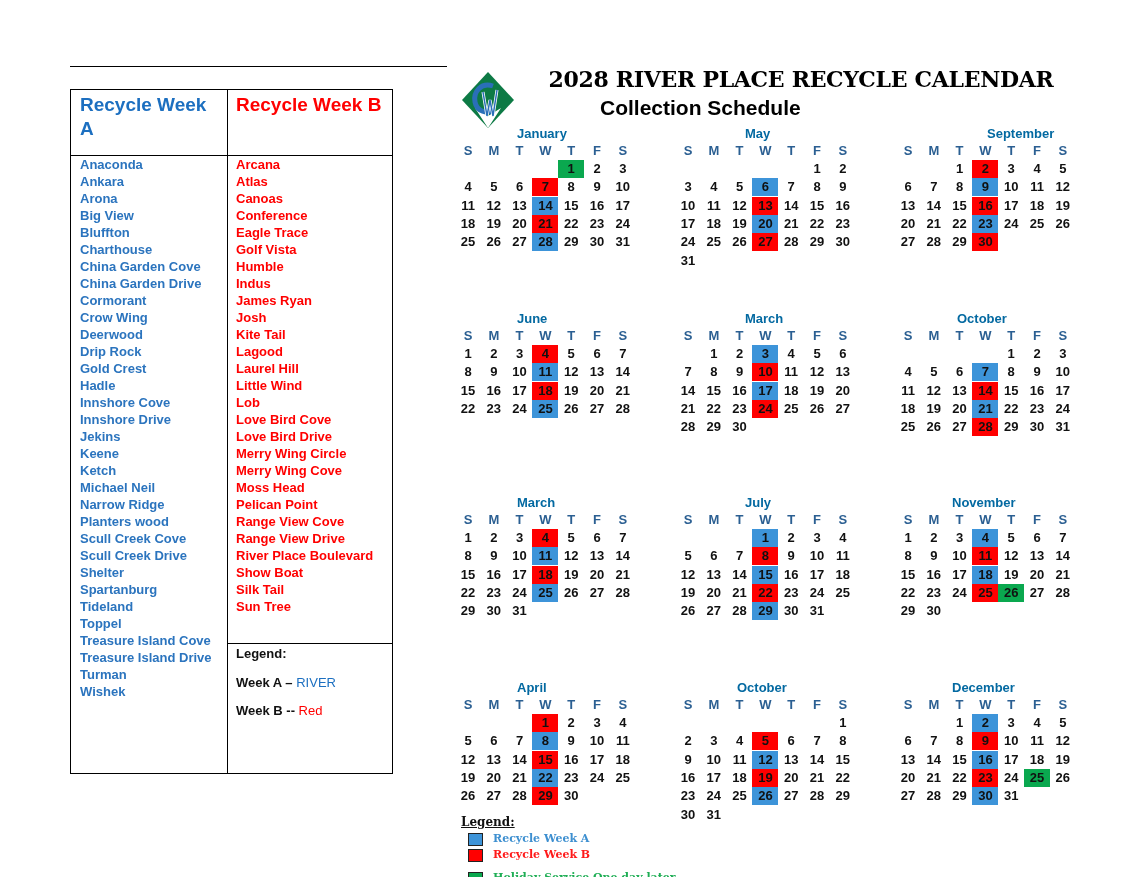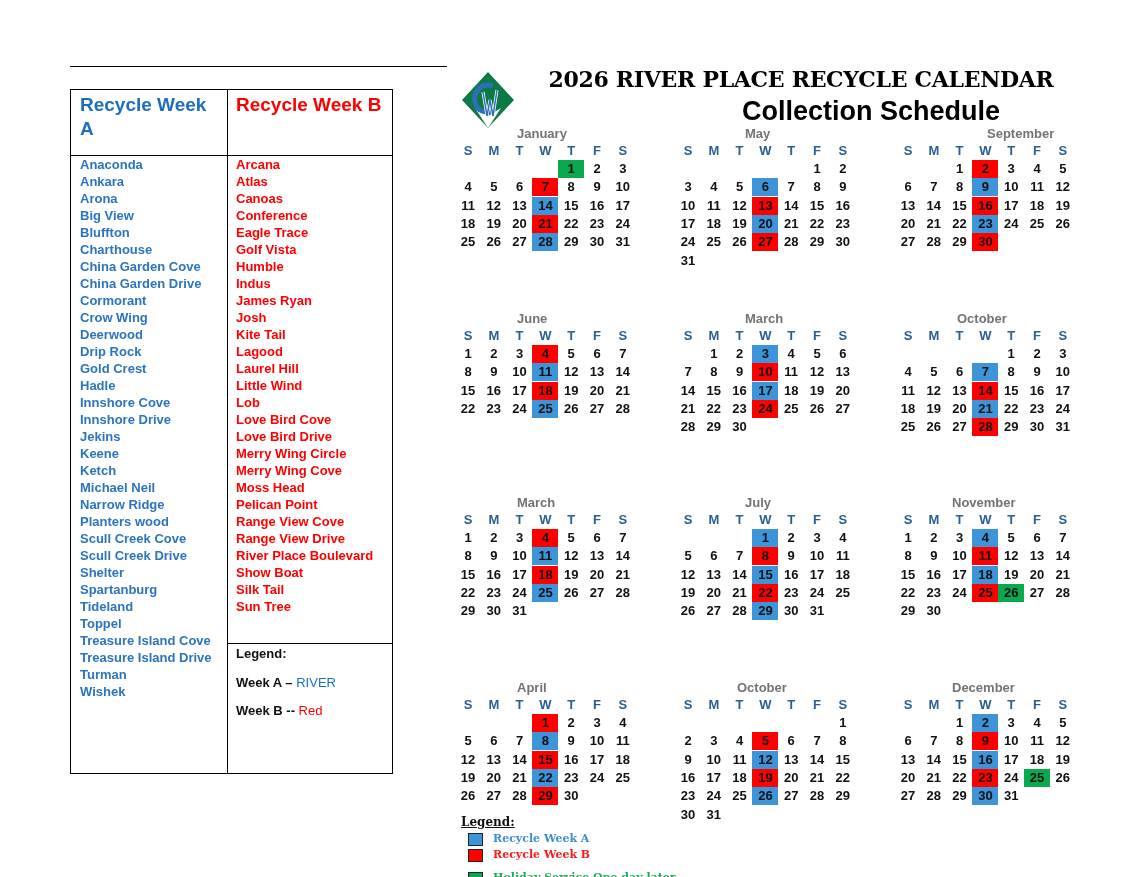--- a/index.html
+++ b/index.html
@@ -14,23 +14,23 @@
   .hdr.b { left:165px; width:150px; color:#ff0000; }
   .list { position:absolute; top:66px; margin:0; padding:0; list-style:none; font-weight:bold; font-size:13px; line-height:17px; }
   .list.a { left:9px; color:#2b74be; }
   .list.b { left:165px; color:#ff0000; }
   .legend-left { position:absolute; left:165px; top:556px; font-size:13px; font-weight:bold; color:#111; }
   .legend-left .row { position:absolute; left:0; white-space:nowrap; }
   .legend-left .blue { color:#1c6fc0; font-weight:normal; }
   .legend-left .red { color:#ff0000; font-weight:normal; }
   .logo { position:absolute; left:461px; top:70px; width:54px; height:60px; }
   .title { position:absolute; left:548px; top:66px; width:506px; text-align:center; font-family:"DejaVu Serif", serif; font-weight:bold; font-size:22px; color:#000; letter-spacing:-0.3px; }
-  .subtitle { position:absolute; left:600px; top:96px; width:400px; text-align:right; font-weight:bold; font-size:27px; color:#000; }
+  .subtitle { position:absolute; left:600px; top:96px; width:400px; text-align:left; font-weight:bold; font-size:21px; color:#000; }
   .month { position:absolute; width:182px; }
-  .month .mname { position:absolute; top:0; left:0; width:182px; text-align:center; font-weight:bold; font-size:13px; color:#737373; }
+  .month .mname { position:absolute; top:0; left:0; width:182px; text-align:center; font-weight:bold; font-size:13px; color:#0369a1; }
   .month .dow { position:absolute; top:17px; left:0; width:182px; height:17px; }
   .month .dow span { position:absolute; width:26px; text-align:center; font-weight:bold; font-size:13px; color:#2b5f92; }
   .month .days { position:absolute; top:34px; left:0; width:182px; }
   .month .day { position:absolute; width:26px; height:18px; line-height:18px; text-align:center; font-weight:bold; font-size:13px; color:#111; }
   .day.A { background:#3d94d9; }
   .day.B { background:#ff0000; }
   .day.H { background:#0aa84f; }
   .legend-cal { position:absolute; left:461px; top:815px; font-family:"DejaVu Serif", serif; font-weight:bold; font-size:11px; }
   .legend-cal .lt { text-decoration:underline; color:#111; font-size:12px; }
   .legend-cal .item { position:absolute; left:7px; white-space:nowrap; }
@@ -118,21 +118,21 @@
 </div>
 
 <svg class="logo" viewBox="0 0 54 60">
   <polygon points="27,2 53,30 27,58 1,30" fill="#0d7a45"></polygon>
   <polygon points="27,46 40,38 27,58 14,38" fill="#ffffff"></polygon>
   <path d="M32,16 C20,12 12,22 14,32 C16,42 26,44 33,40" fill="none" stroke="#2a6fb8" stroke-width="5"></path>
   <path d="M22,22 L26,46 L29,30 L32,46 L36,20" fill="none" stroke="#ffffff" stroke-width="3"></path>
   <path d="M22,22 L26,46 L29,30 L32,46 L36,20" fill="none" stroke="#2a6fb8" stroke-width="1.5"></path>
 </svg>
 
-<div class="title">2026 RIVER PLACE RECYCLE CALENDAR</div>
+<div class="title">2028 RIVER PLACE RECYCLE CALENDAR</div>
 <div class="subtitle">Collection Schedule</div>
 
 <div id="months">
     <div class="month" style="left: 455px; top: 126px;">
       <div class="mname" style="left: 40px; width: 170px; text-align: left; padding-left: 22px;">January</div>
       <div class="dow">
         <span style="left: 0px;">S</span>
         <span style="left: 25.8px;">M</span>
         <span style="left: 51.6px;">T</span>
         <span style="left: 77.4px;">W</span>

